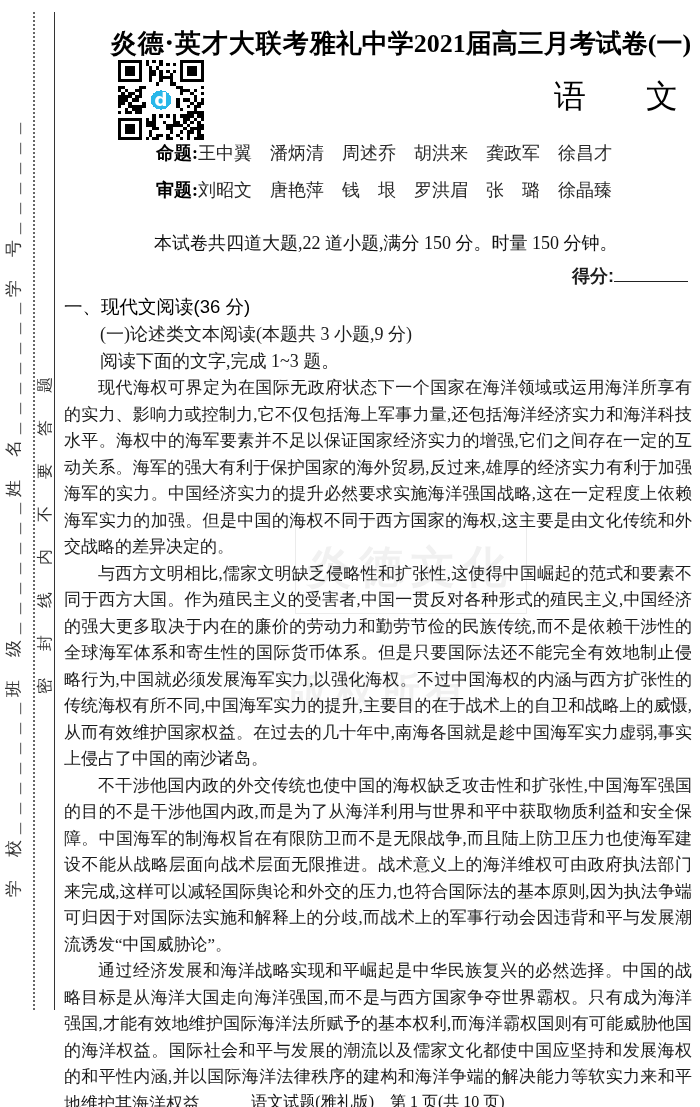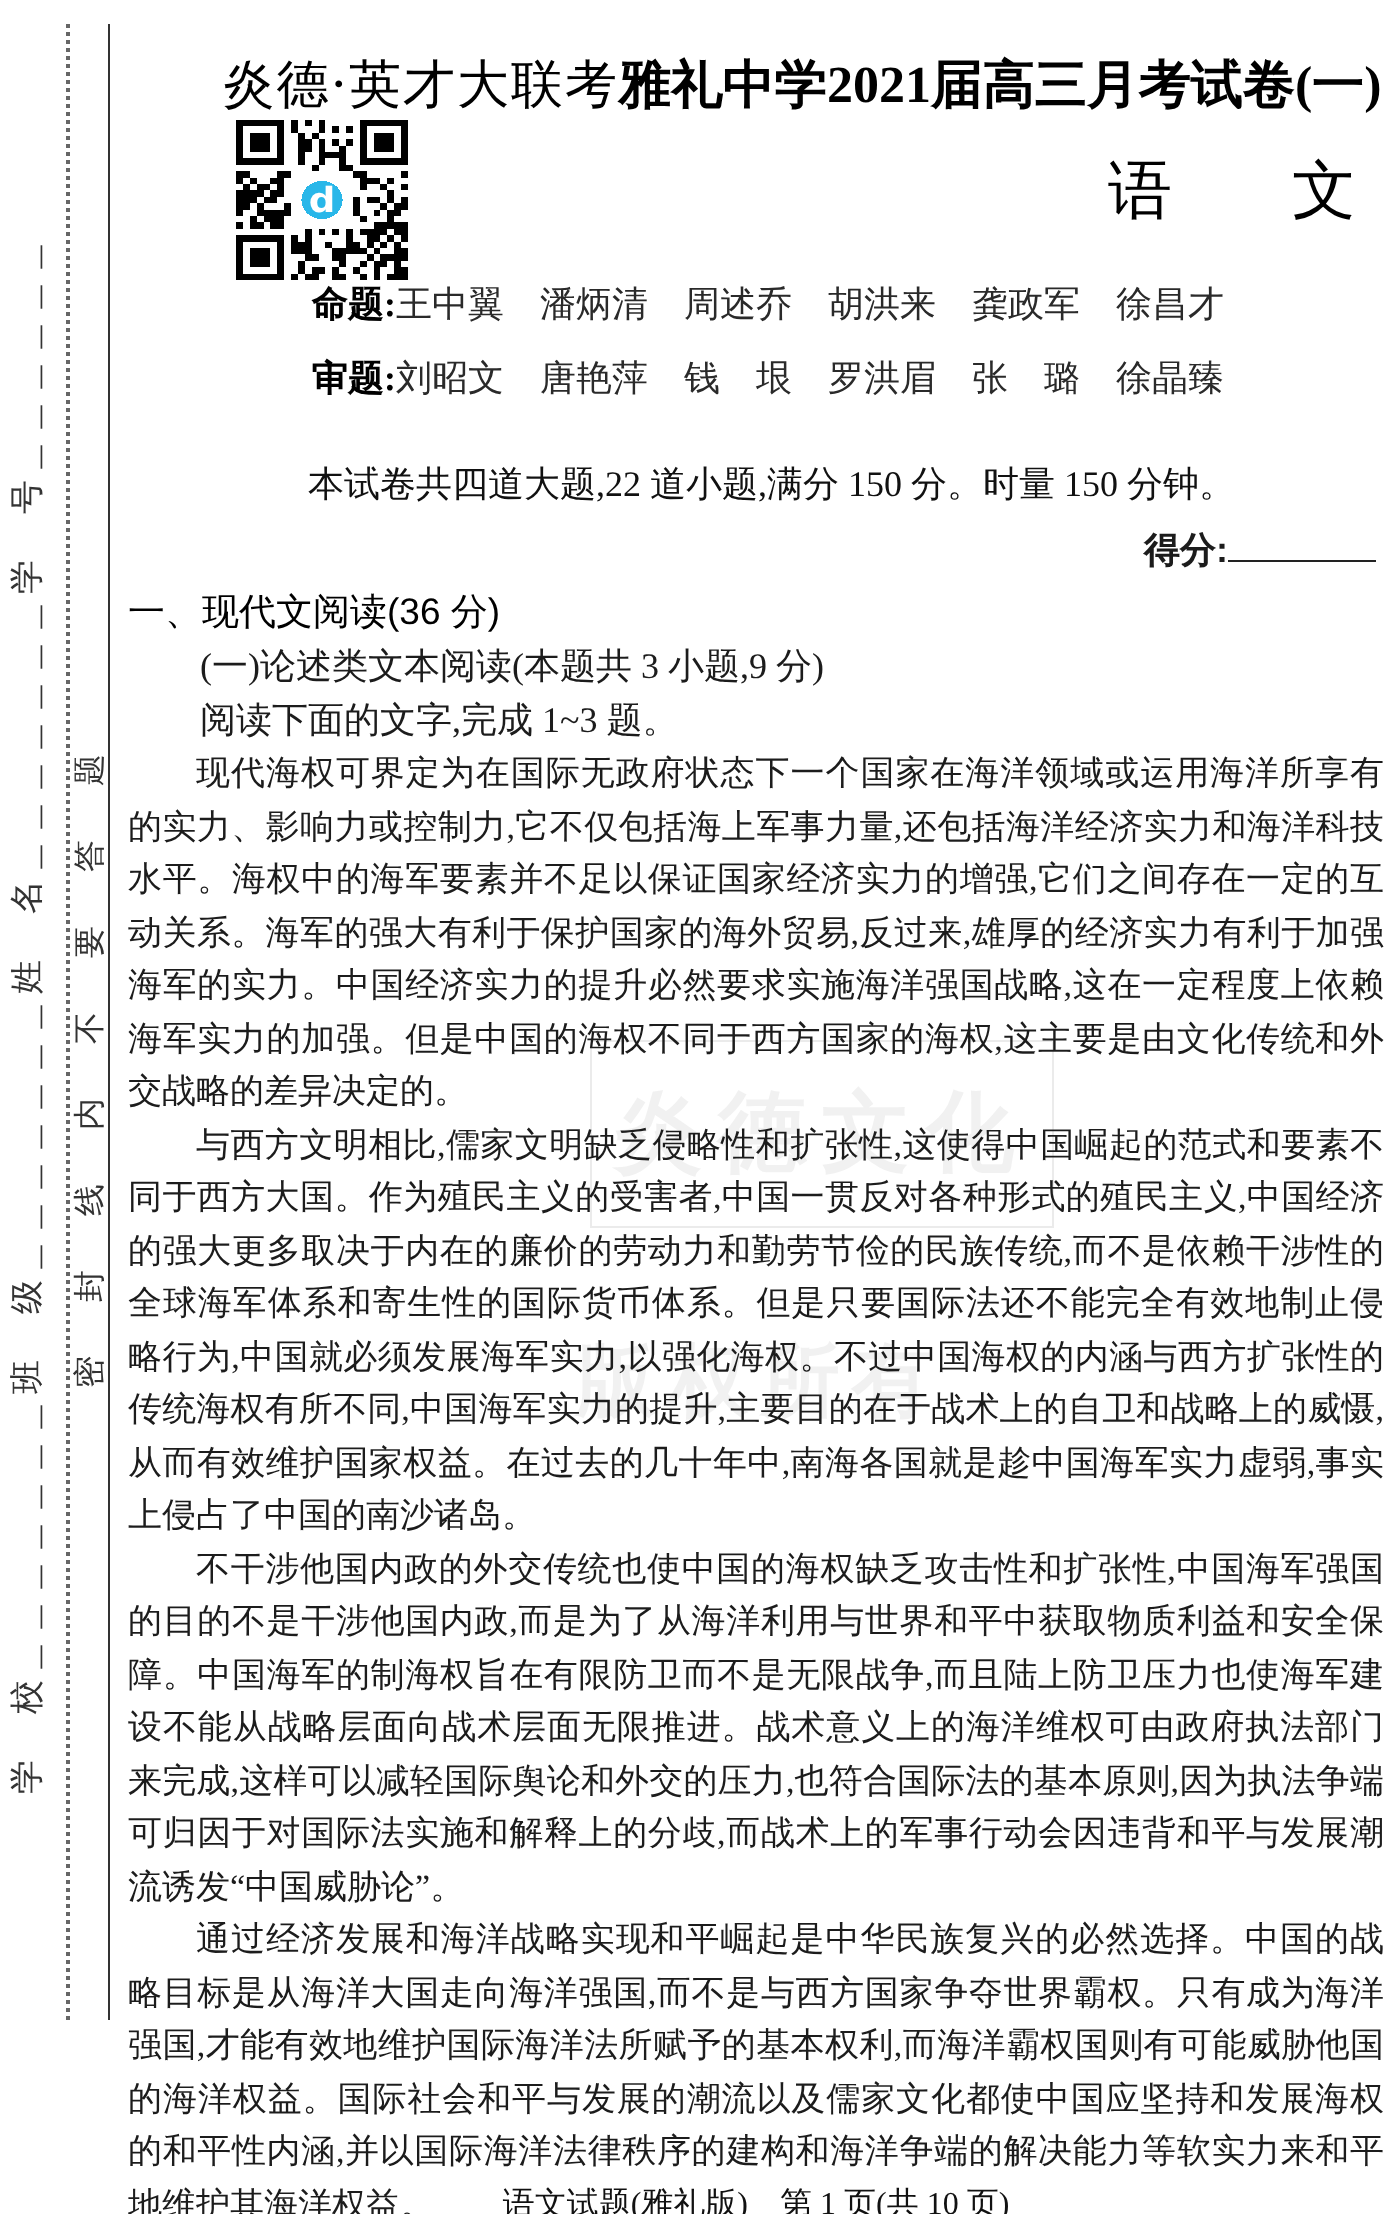--- a/index.html
+++ b/index.html
@@ -23,21 +23,21 @@
   .wm{position:absolute; color:rgba(60,60,60,0.07); pointer-events:none;
     font-family:"Liberation Sans","DejaVu Sans",sans-serif; font-weight:bold;}
   .wm-box{left:295px; top:520px; width:230px; height:92px;
     border:1px solid rgba(60,60,60,0.10); font-size:44px; line-height:92px;
     text-align:center; letter-spacing:8px;}
   .wm-lines{left:288px; top:662px; font-size:40px; line-height:58px; letter-spacing:6px;text-align:center;}
   
   .content{position:absolute; left:64px; top:0; width:628px;}
   .main-title{margin:26px 0 0 0; text-align:center; font-size:26px; line-height:34px;
     font-weight:bold; white-space:nowrap; color:#000;}
-  .brand{font-weight:400; font-family:"DejaVu Serif","Liberation Serif",serif;
+  .brand{font-weight:700; font-family:"DejaVu Serif","Liberation Serif",serif;
     letter-spacing:1px;margin-left:46px;}
   .qr-wrap{position:absolute; left:54px; top:60px; width:86px; height:80px;}
   .subject-title{margin:12px 0 16px 0; text-align:right; font-size:32px; line-height:46px;
     font-weight:normal; letter-spacing:14px; color:#000;}
   .meta-line{margin:0 0 0 92px; font-size:18px; line-height:37px; color:#2a2a2a;}
   .meta-line .lbl{font-weight:bold; color:#000;}
   .meta-line:first-of-type{margin-top:10px;}
   .exam-info{margin:16px 0 0 90px; font-size:18px; line-height:36px; color:#111;}
   .score-row{text-align:right; font-size:18px; line-height:30px; padding-right:4px;}
   .score-row .lbl{font-weight:bold; font-family:"Liberation Sans","DejaVu Sans",sans-serif;}

